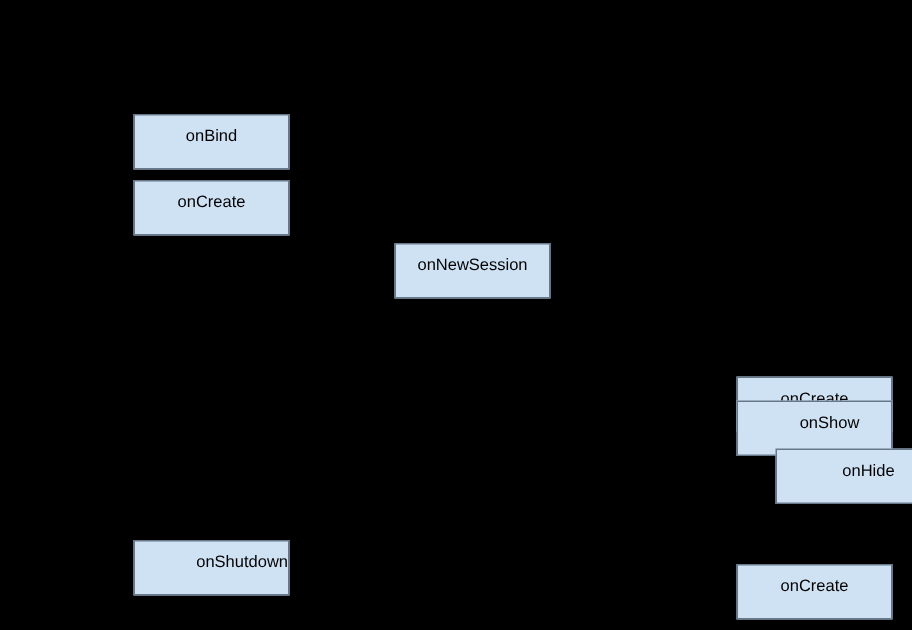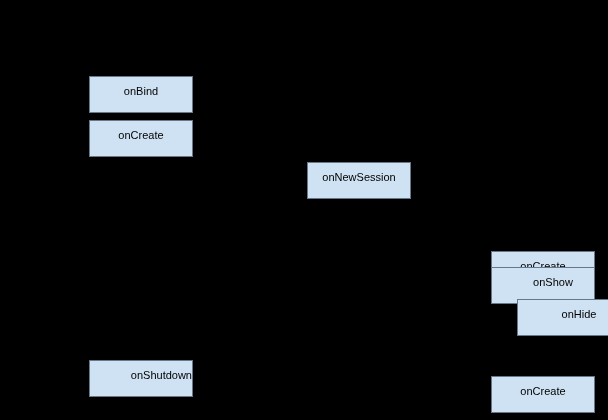--- a/index.html
+++ b/index.html
@@ -25,21 +25,21 @@
     color: #000000;
     font-size: 11px;
     line-height: 28px;
     text-align: center;
     white-space: nowrap;
     overflow: hidden;
   }
   
   .pos-onbind      { left: 89px;  top: 76px;  }
   .pos-onready     { left: 89px;  top: 120px; }
-  .pos-onnewsession{ left: 263px; top: 162px; margin-left: 44px; }
+  .pos-onnewsession{ left: 263px; top: 162px; }
   .pos-oncreate    { left: 491px; top: 203px; margin-top: 48px; }
   .pos-onshow      { left: 491px; top: 267px; padding-left: 20px; }
   .pos-onhide      { left: 517px; top: 299px; padding-left: 20px; }
   .pos-onshutdown  { left: 89px;  top: 360px; text-align: right; }
   .pos-ondestroy   { left: 491px; top: 376px; }
 </style>
 </head>
 <body>
 
 <div class="canvas">

